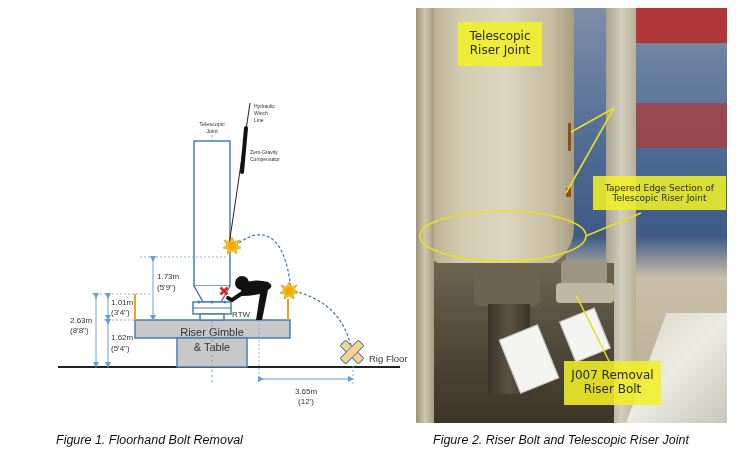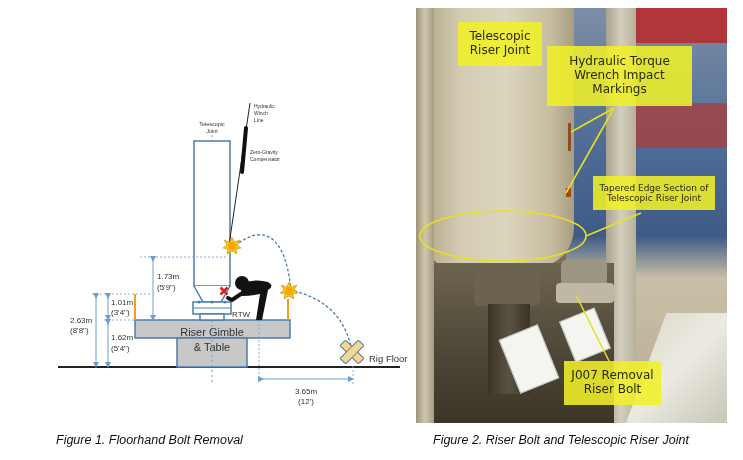--- a/index.html
+++ b/index.html
@@ -145,24 +145,21 @@
     <ellipse cx="87" cy="228" rx="83" ry="25" fill="none" stroke="#e8e020" stroke-width="1.6"></ellipse>
     <line x1="198" y1="100" x2="155" y2="124" stroke="#e8e020" stroke-width="1.6"></line>
     <line x1="198" y1="100" x2="150" y2="185" stroke="#e8e020" stroke-width="1.6"></line>
     <line x1="225" y1="205" x2="170" y2="228" stroke="#e8e020" stroke-width="1.6"></line>
     <line x1="160" y1="287" x2="193" y2="353" stroke="#e8e020" stroke-width="1.6"></line>
   </svg>
 
   <div class="callout" style="left:42px;top:14px;width:84px;height:44px;font-size:12px;">
     <span>Telescopic Riser Joint</span>
   </div>
-  <div class="callout" style="left:131px;top:38px;width:145px;height:60px;font-size:12px;">
-    <span>Hydraulic Torque Wrench Impact Markings</span>
-  </div>
-  <div class="callout" style="left:177px;top:168px;width:122px;height:34px;font-size:9px;">
+  <div class="callout" style="left:177px;top:168px;width:133px;height:34px;font-size:9px;">
     <span>Tapered Edge Section of Telescopic Riser Joint</span>
   </div>
   <div class="callout" style="left:148px;top:353px;width:97px;height:44px;font-size:12px;">
     <span>J007 Removal Riser Bolt</span>
   </div>
 </div>
 
 <div class="caption" style="left:56px;font-style:italic;">Figure 1. Floorhand Bolt Removal</div>
 <div class="caption" style="left:433px;font-style:italic;">Figure 2. Riser Bolt and Telescopic Riser Joint</div>
 

